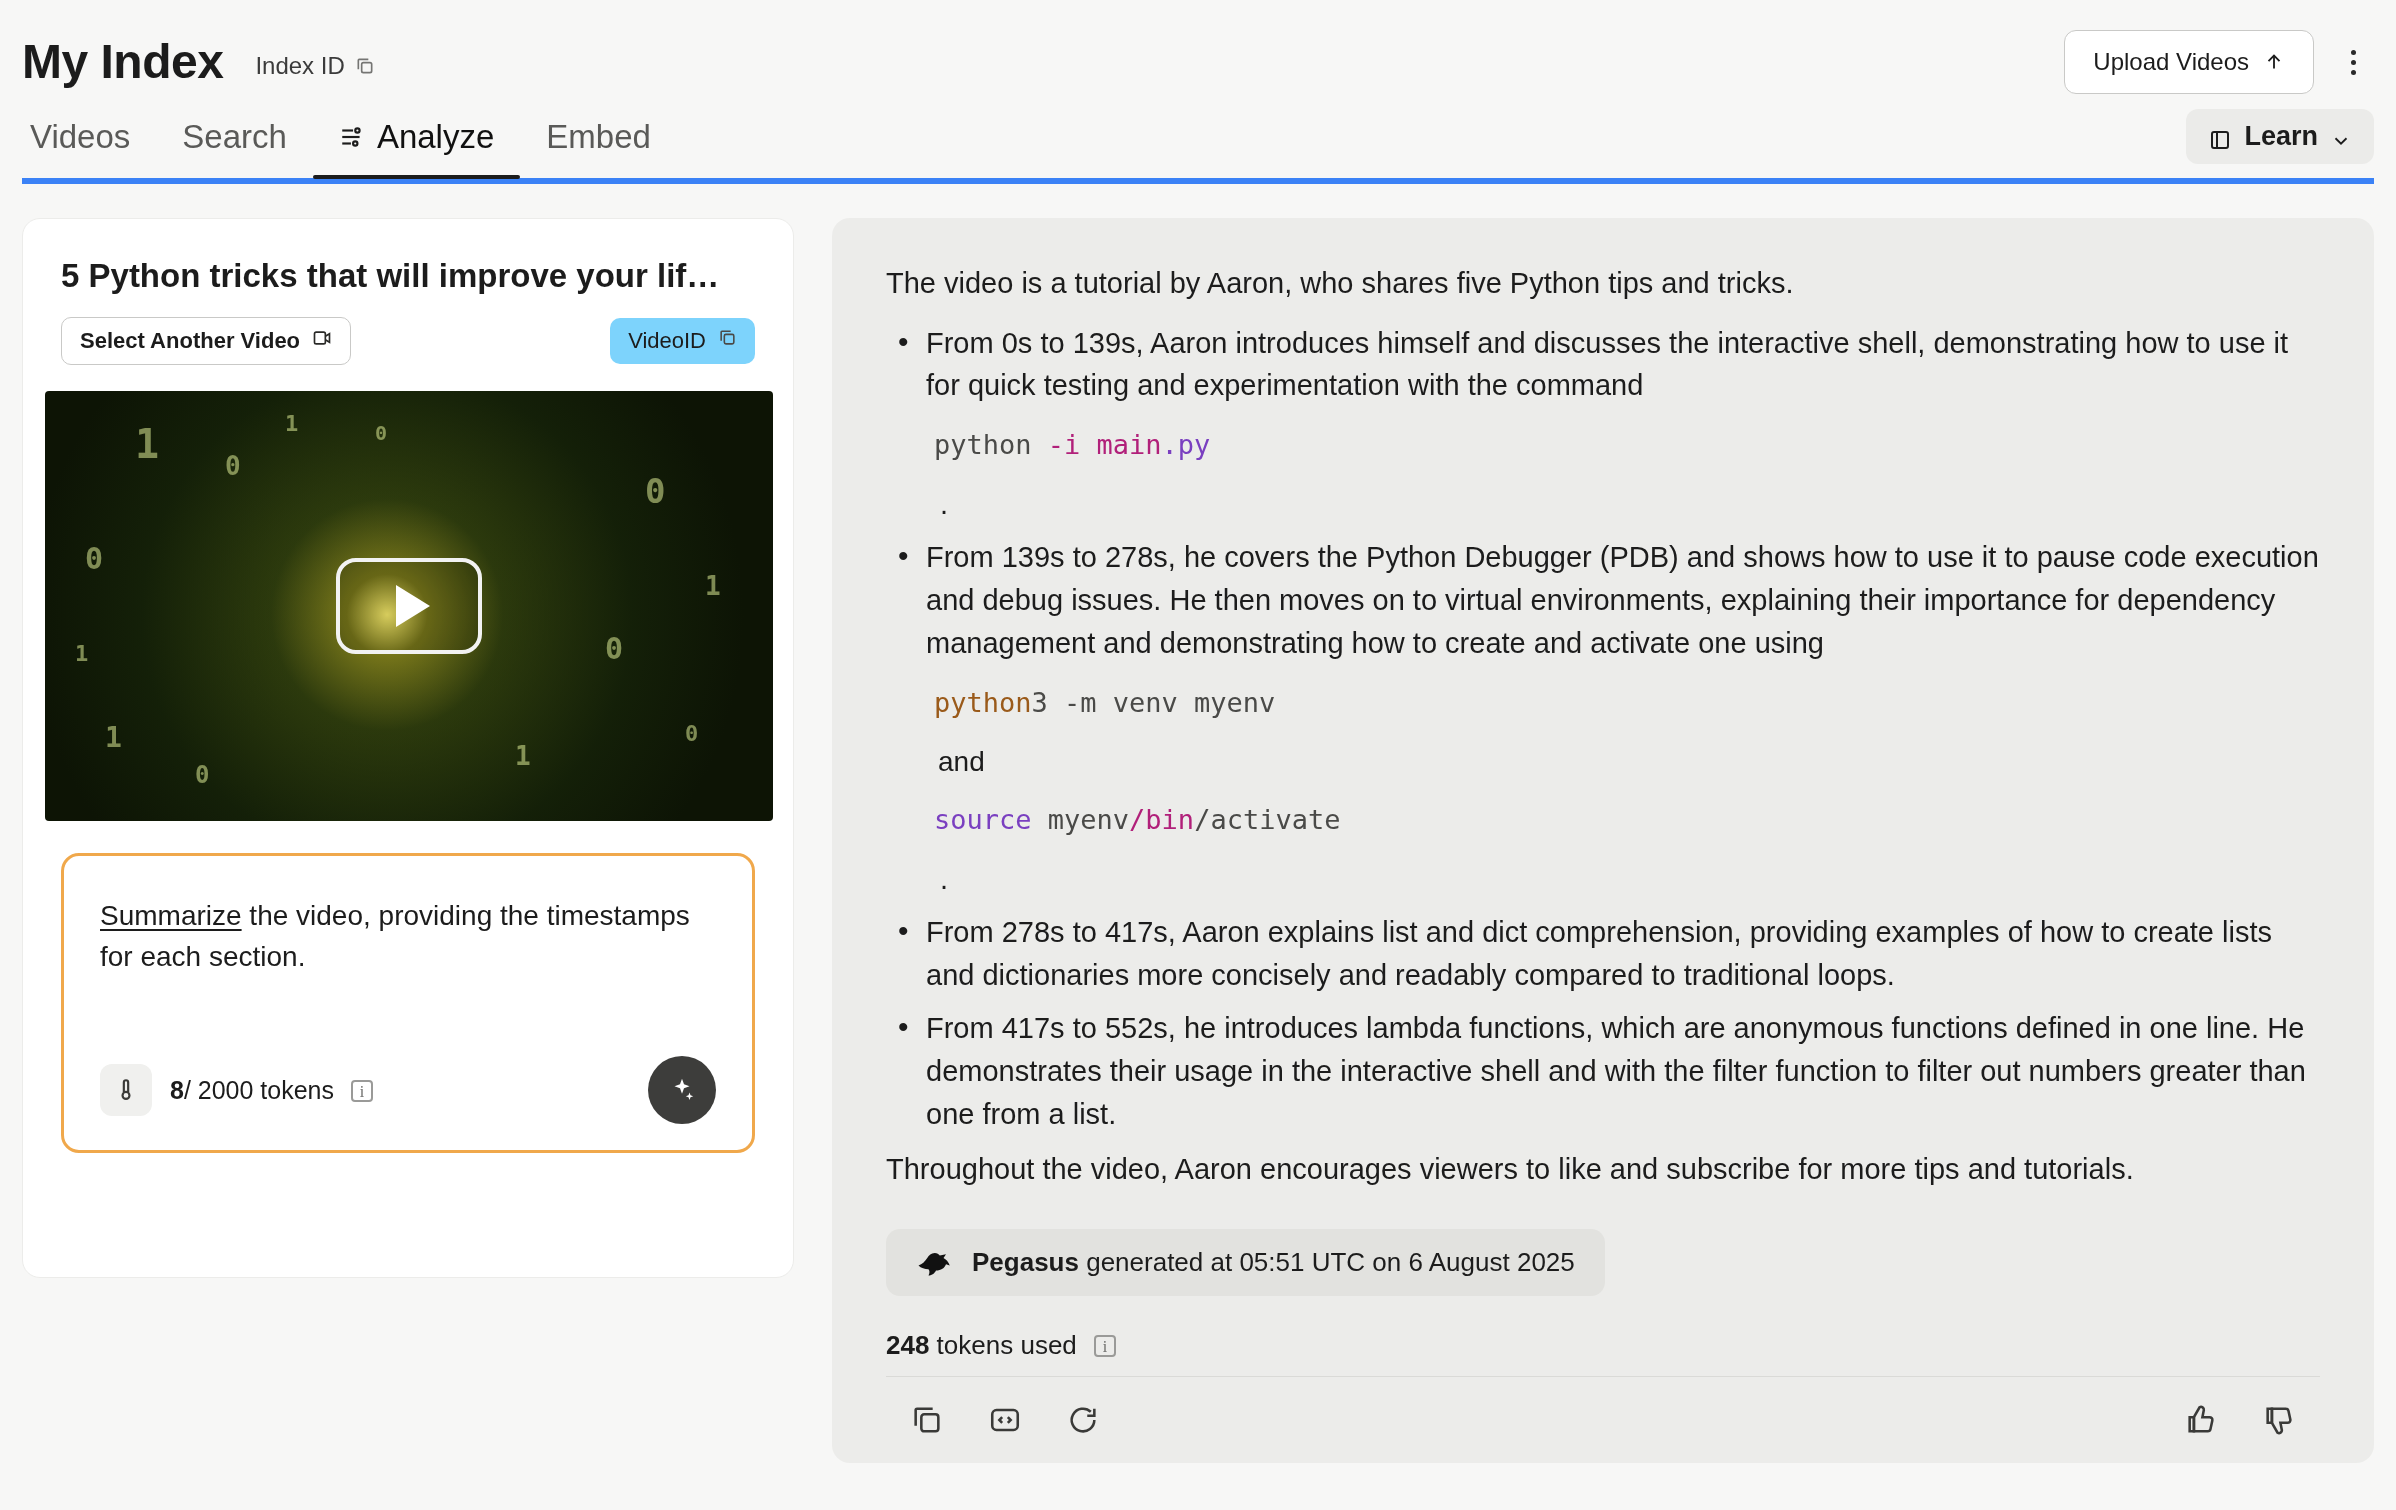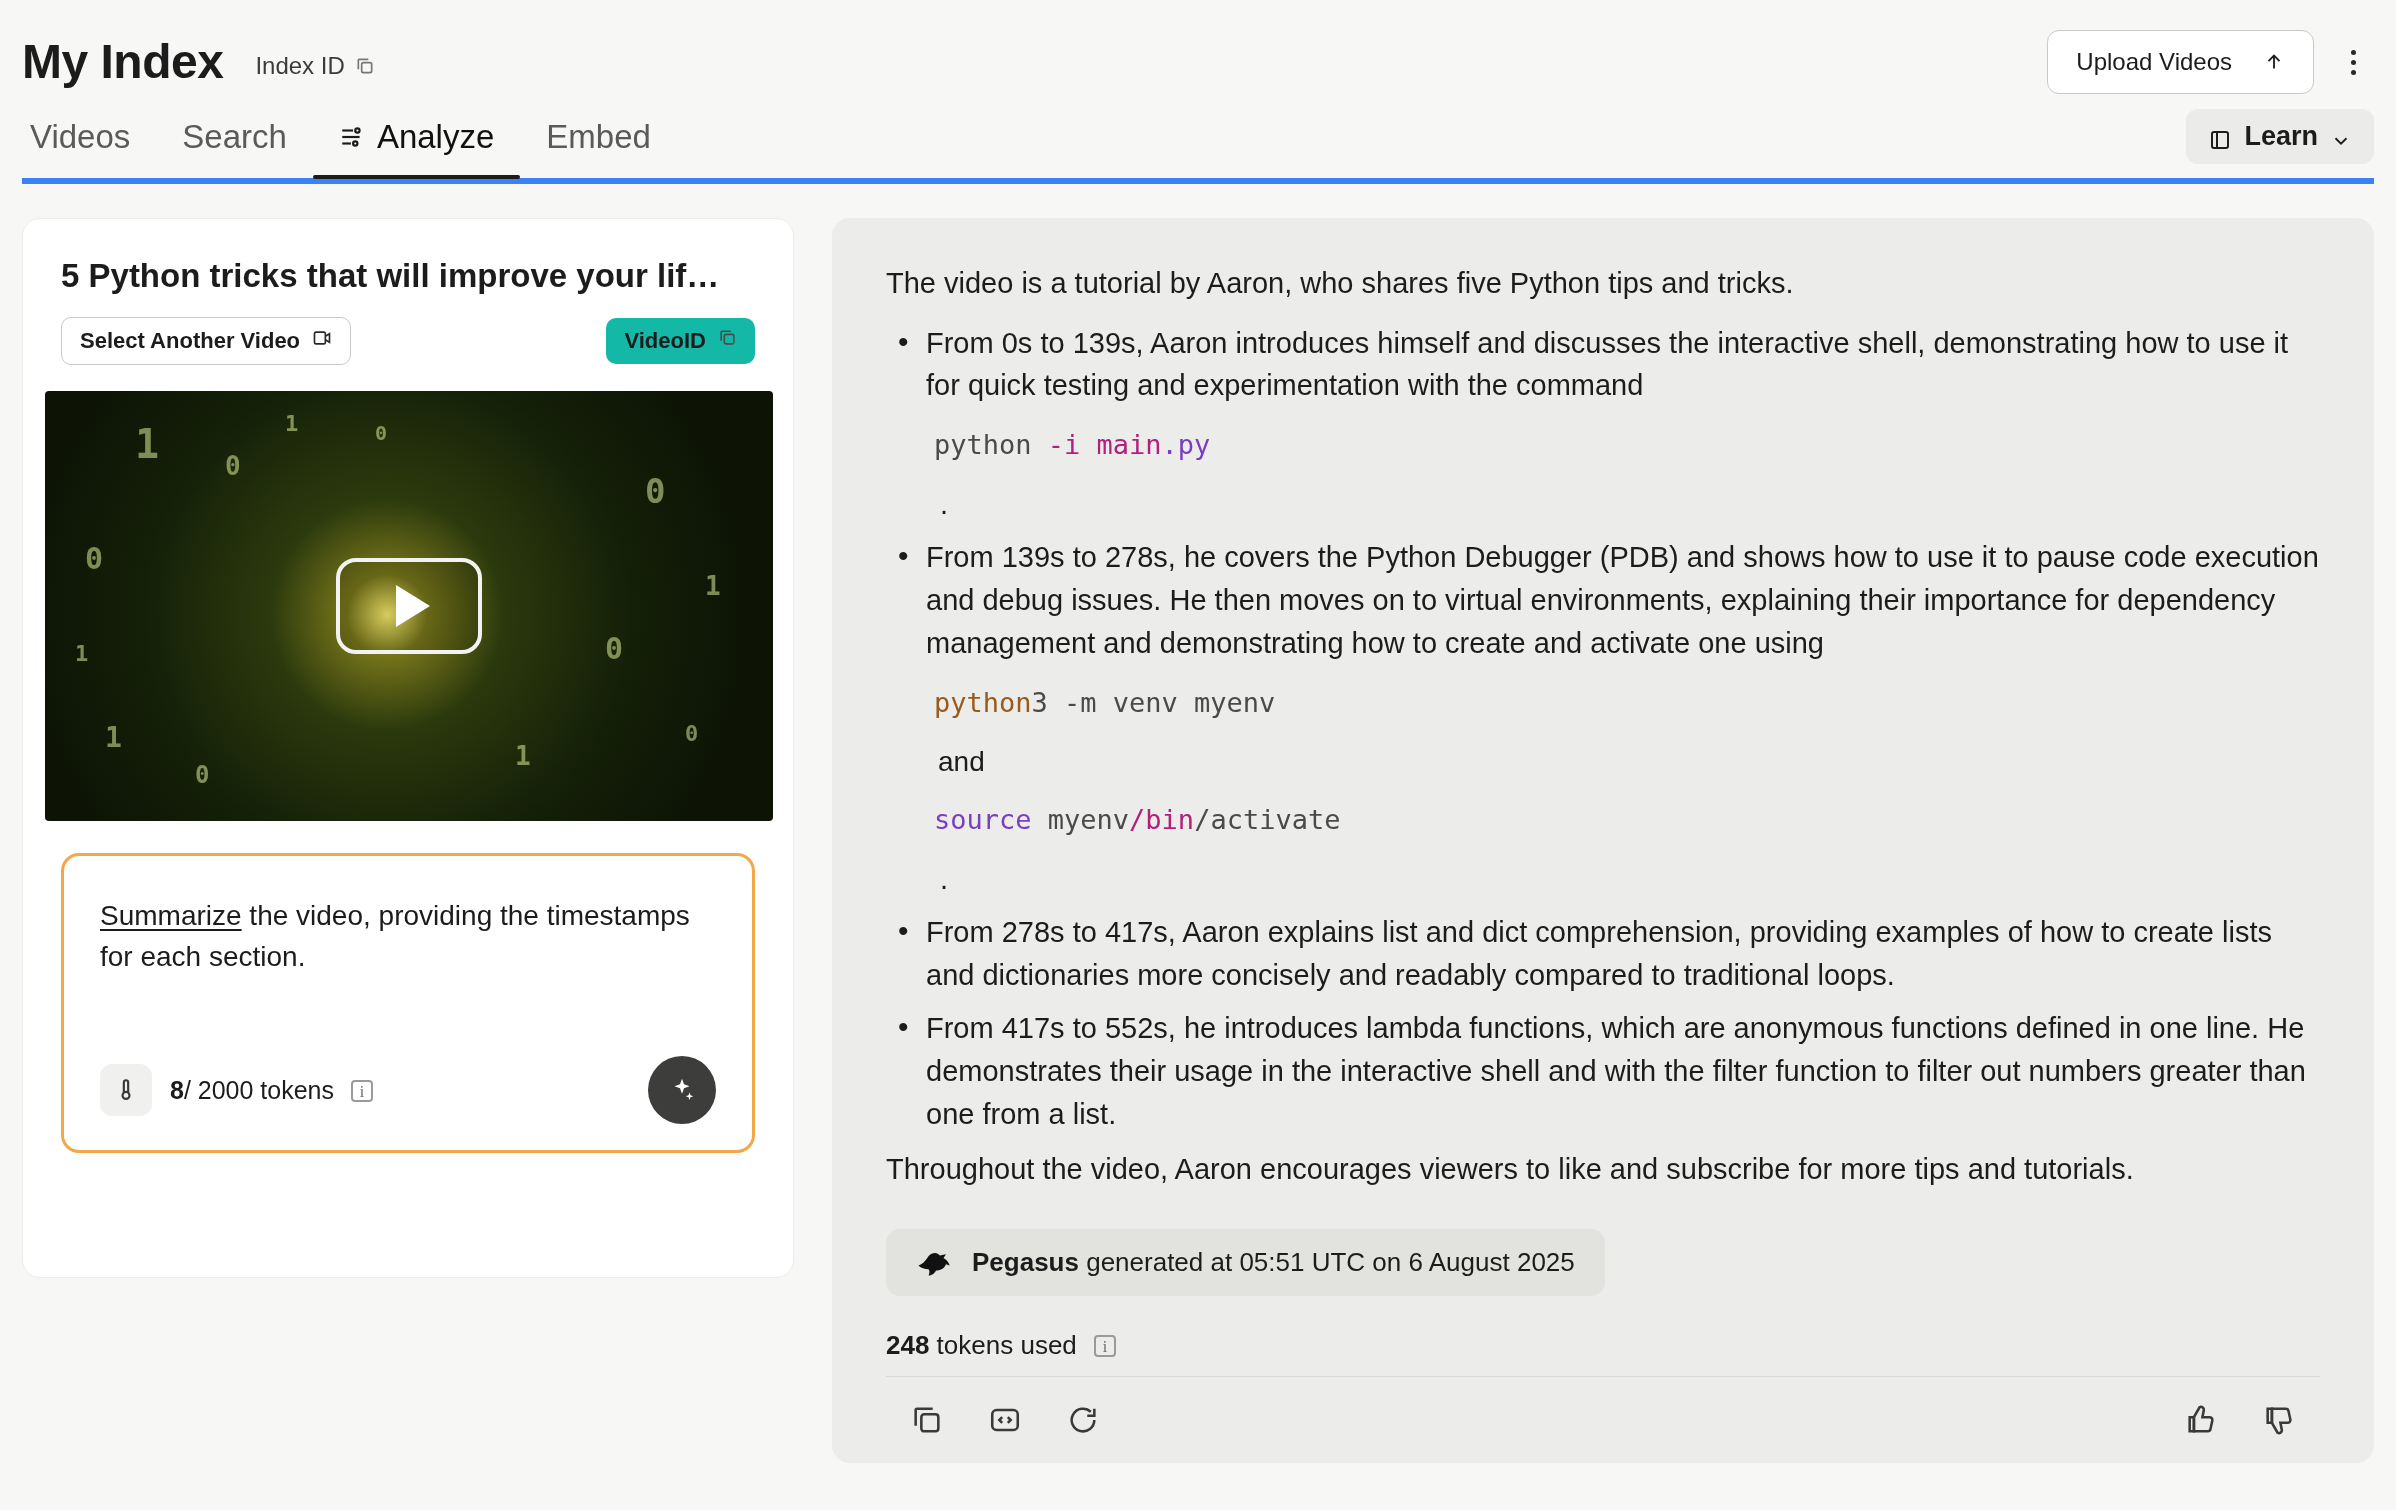--- a/index.html
+++ b/index.html
@@ -24,21 +24,21 @@
     line-height: 1;
   }
   .index-id-wrap {
     display: flex; align-items: center; gap: 10px;
     margin-left: 32px; margin-top: 8px;
   }
   .index-id-text { font-size: 24px; color: #3b3b3b; }
   .copy-icon { display:inline-block; width: 20px; height: 20px; opacity: .75; }
   .header-spacer { flex: 1; }
   .upload-btn {
-    display: flex; align-items: center; gap: 31px;
+    display: flex; align-items: center; gap: 14px;
     border: 1px solid #c9c9c7; border-radius: 12px;
     background: #fff; padding: 16px 28px;
     font-size: 24px; color: #1c1c1c; cursor: pointer;
     height: 64px;
   }
   .kebab {
     width: 42px; height: 52px; margin-left: 18px;
     display: flex; flex-direction: column; align-items: center; justify-content: center; gap: 5px;
     cursor: pointer;
   }
@@ -79,21 +79,21 @@
   .video-title {
     font-size: 33px; font-weight: 700; padding: 38px 38px 0 38px;
     white-space: nowrap; overflow: hidden; text-overflow: ellipsis;
   }
   .pill-row { display: flex; align-items: center; padding: 22px 38px 26px 38px; }
   .pill {
     display: flex; align-items: flex-start; gap: 12px;
     border: 1px solid #c9c9c7; border-radius: 10px; background: #fff;
     padding: 10px 18px; font-size: 22px; font-weight: 700; cursor: pointer;
   }
-  .pill.ghost { border: none; background: #14b8a6; font-weight: 700; margin-left: auto; }
+  .pill.ghost { border: none; background: #7dd3fc; font-weight: 400; margin-left: auto; }
   .video-frame {
     position: relative; margin: 0 22px; width: 728px; height: 430px;
     background:
       radial-gradient(circle at 47% 52%, #f5e96a 0%, rgba(200,190,40,0.55) 9%, rgba(90,110,20,0.35) 26%, rgba(20,32,8,0.9) 55%, #0d1405 80%),
       linear-gradient(135deg, #15200a 0%, #111a08 100%);
     border-radius: 4px; overflow: hidden;
   }
   .video-frame .digit {
     position: absolute; color: rgba(220,235,150,0.55);
     font-family: "DejaVu Sans Mono", monospace; font-weight: 700;

